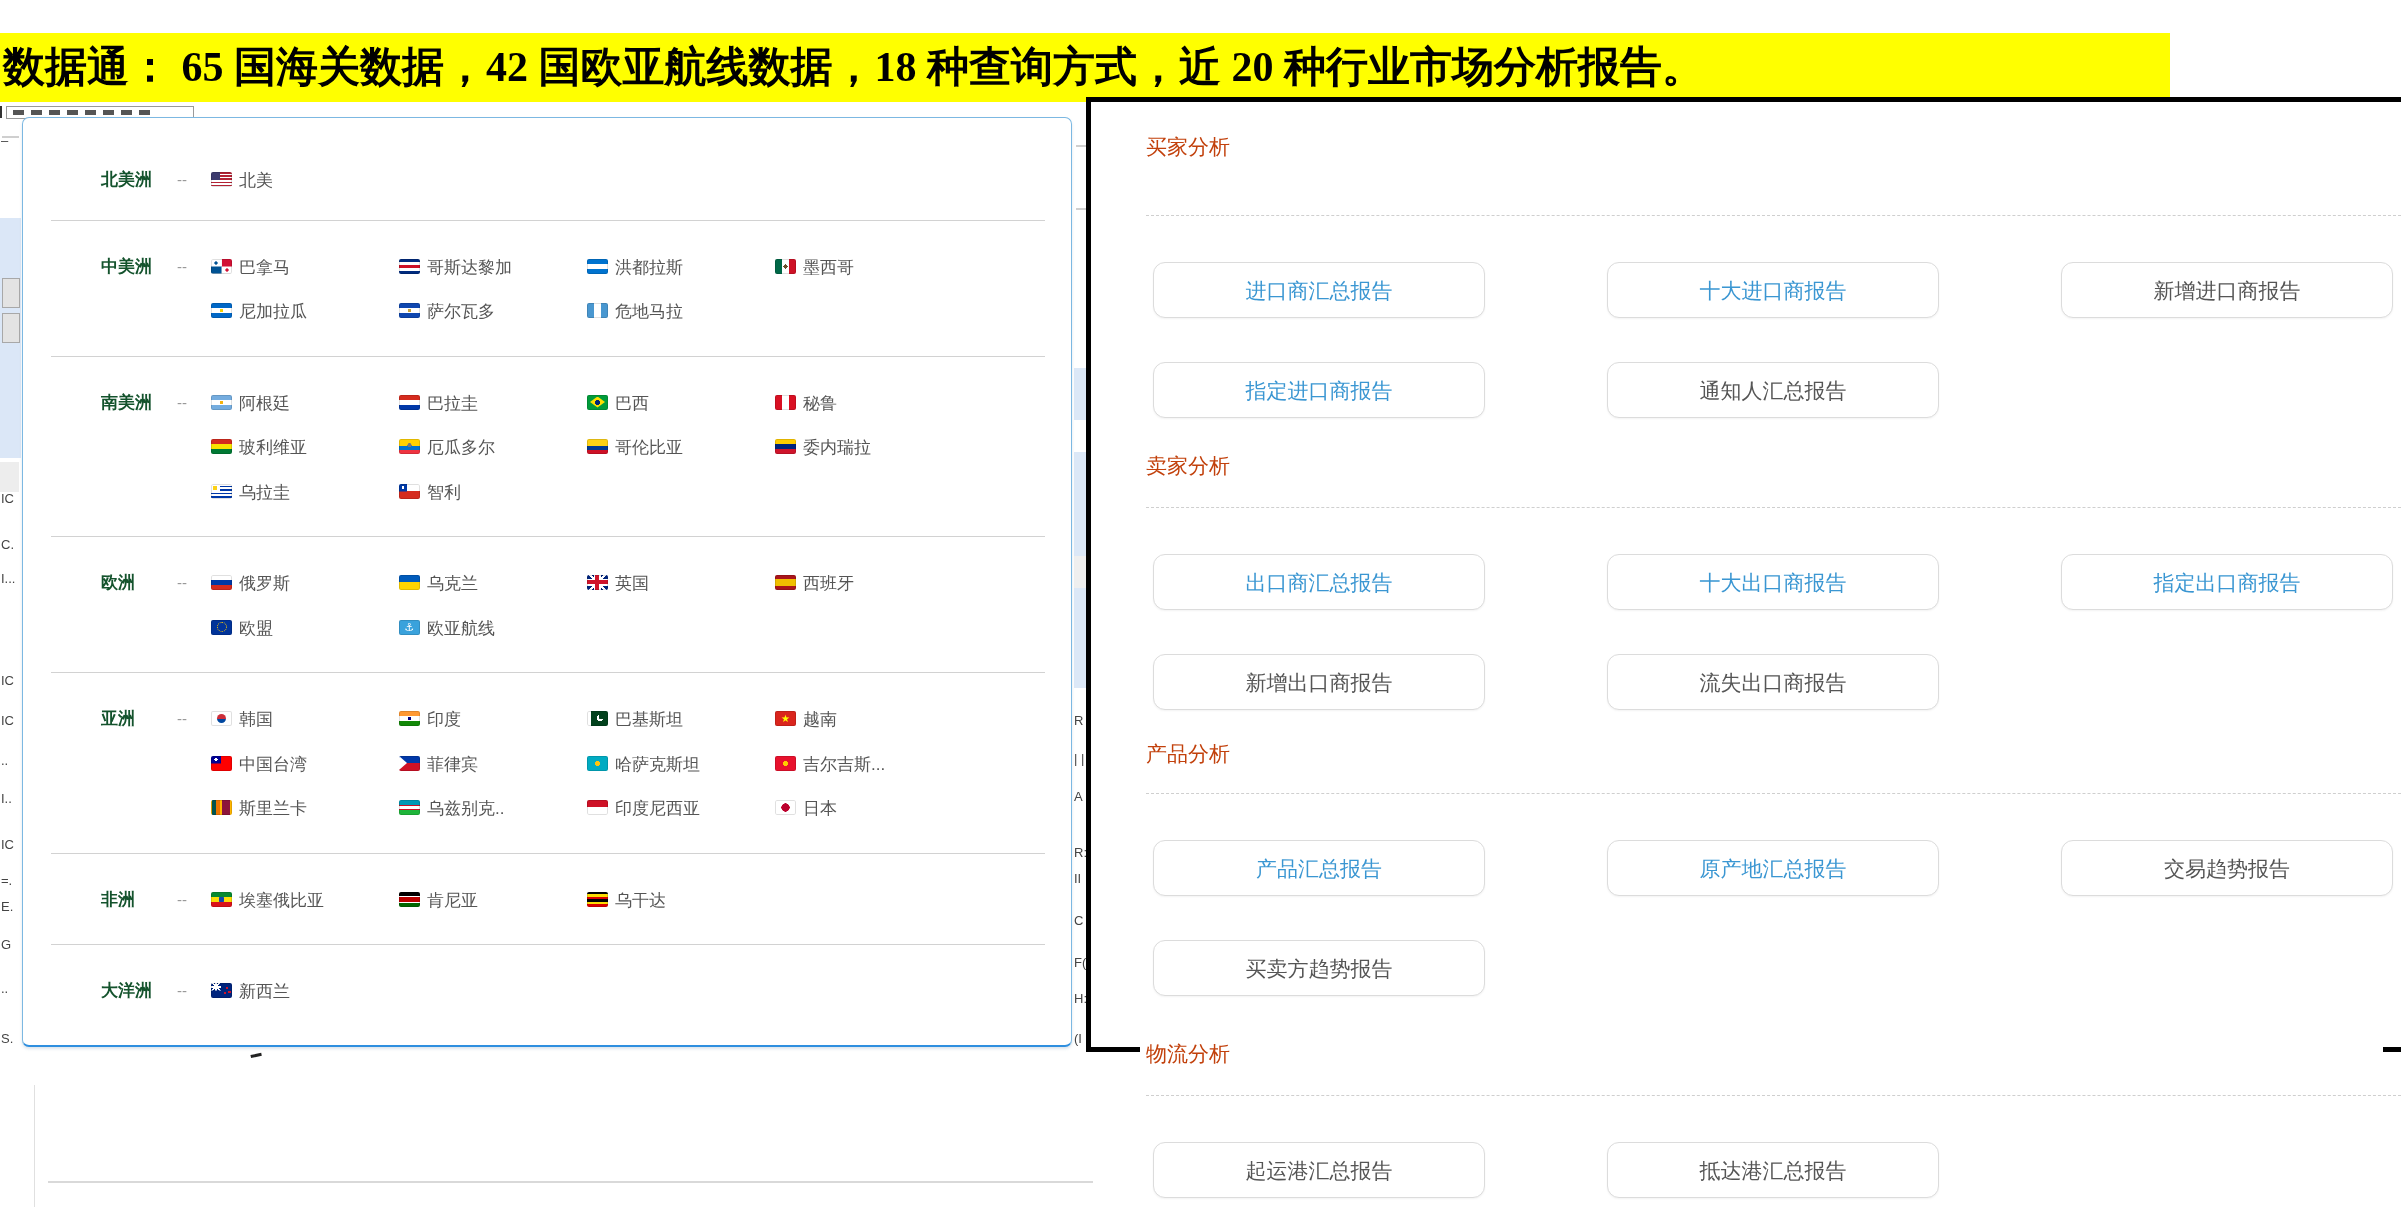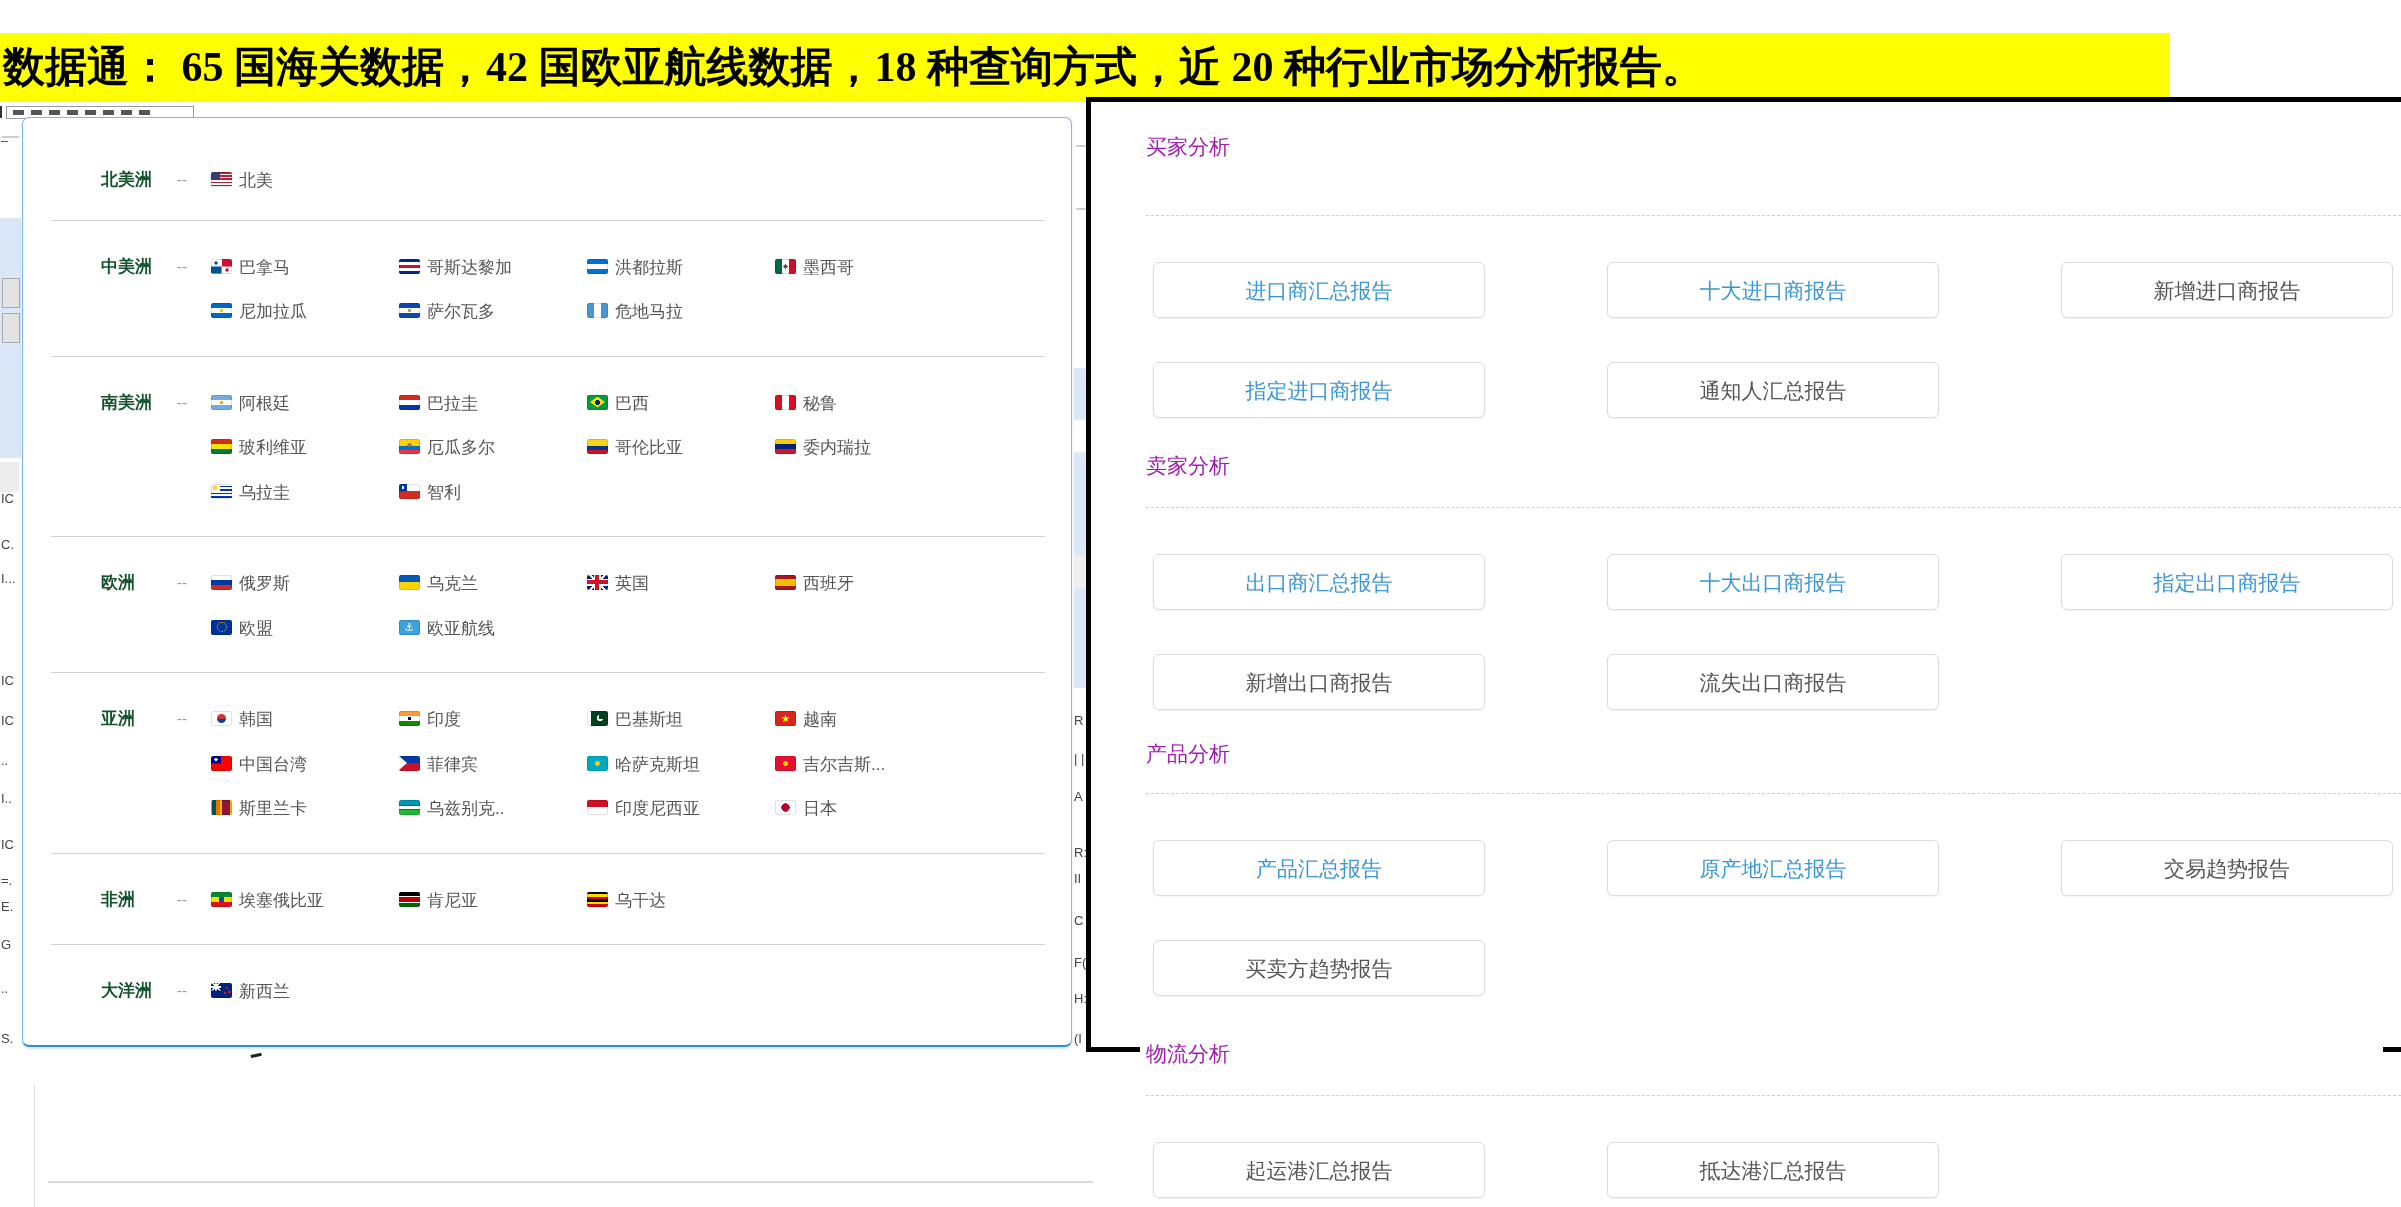--- a/index.html
+++ b/index.html
@@ -50,28 +50,28 @@
   .anno{position:absolute;background:#000;z-index:6;}
   .anno-top{left:1086px;top:97px;width:1315px;height:5px;}
   .anno-left{left:1086px;top:97px;width:5px;height:955px;}
   .anno-stub-l{left:1086px;top:1047px;width:54px;height:5px;}
   .anno-stub-r{left:2383px;top:1047px;width:18px;height:5px;}
 
   
   .reports{position:absolute;left:1093px;top:100px;right:0;bottom:0;background:#fff;z-index:2;}
   .sec{position:absolute;left:53px;right:0;}
   .sec.s0{top:33px;}  .sec.s1{top:352px;}  .sec.s2{top:640px;}  .sec.s3{top:940px;}
-  .stitle{margin:0;font-size:21px;font-weight:400;color:#a21caf;line-height:28px;}
+  .stitle{margin:0;font-size:21px;font-weight:400;color:#c2410c;line-height:28px;}
   .dotted{border-top:1px dashed #cfcfcf;height:0;}
   .sec.s0 .dotted{margin-top:54px;} .sec.s1 .dotted{margin-top:27px;}
   .sec.s2 .dotted{margin-top:25px;} .sec.s3 .dotted{margin-top:27px;}
   .btns{margin-top:46px;margin-left:7px;display:grid;grid-template-columns:repeat(3,332px);column-gap:122px;row-gap:44px;}
   .rbtn{
     height:56px;line-height:56px;text-align:center;background:#fff;
-    border:1px solid #dcdcdc;border-radius:6px;box-sizing:border-box;
+    border:1px solid #dcdcdc;border-radius:12px;box-sizing:border-box;
     font-size:21px;box-shadow:0 1px 2px rgba(0,0,0,.05);cursor:pointer;
   }
   .rbtn.v-link span{color:#3a96d2;}
   .rbtn.v-plain span{color:#555;}
 
   
   .regions{
     position:absolute;left:22px;top:117px;width:1050px;height:930px;z-index:5;
     background:#fff;border:1px solid #7cb8e2;border-bottom:2px solid #2f8fdf;
     border-radius:7px;box-sizing:border-box;box-shadow:0 2px 3px rgba(120,150,180,.25);

